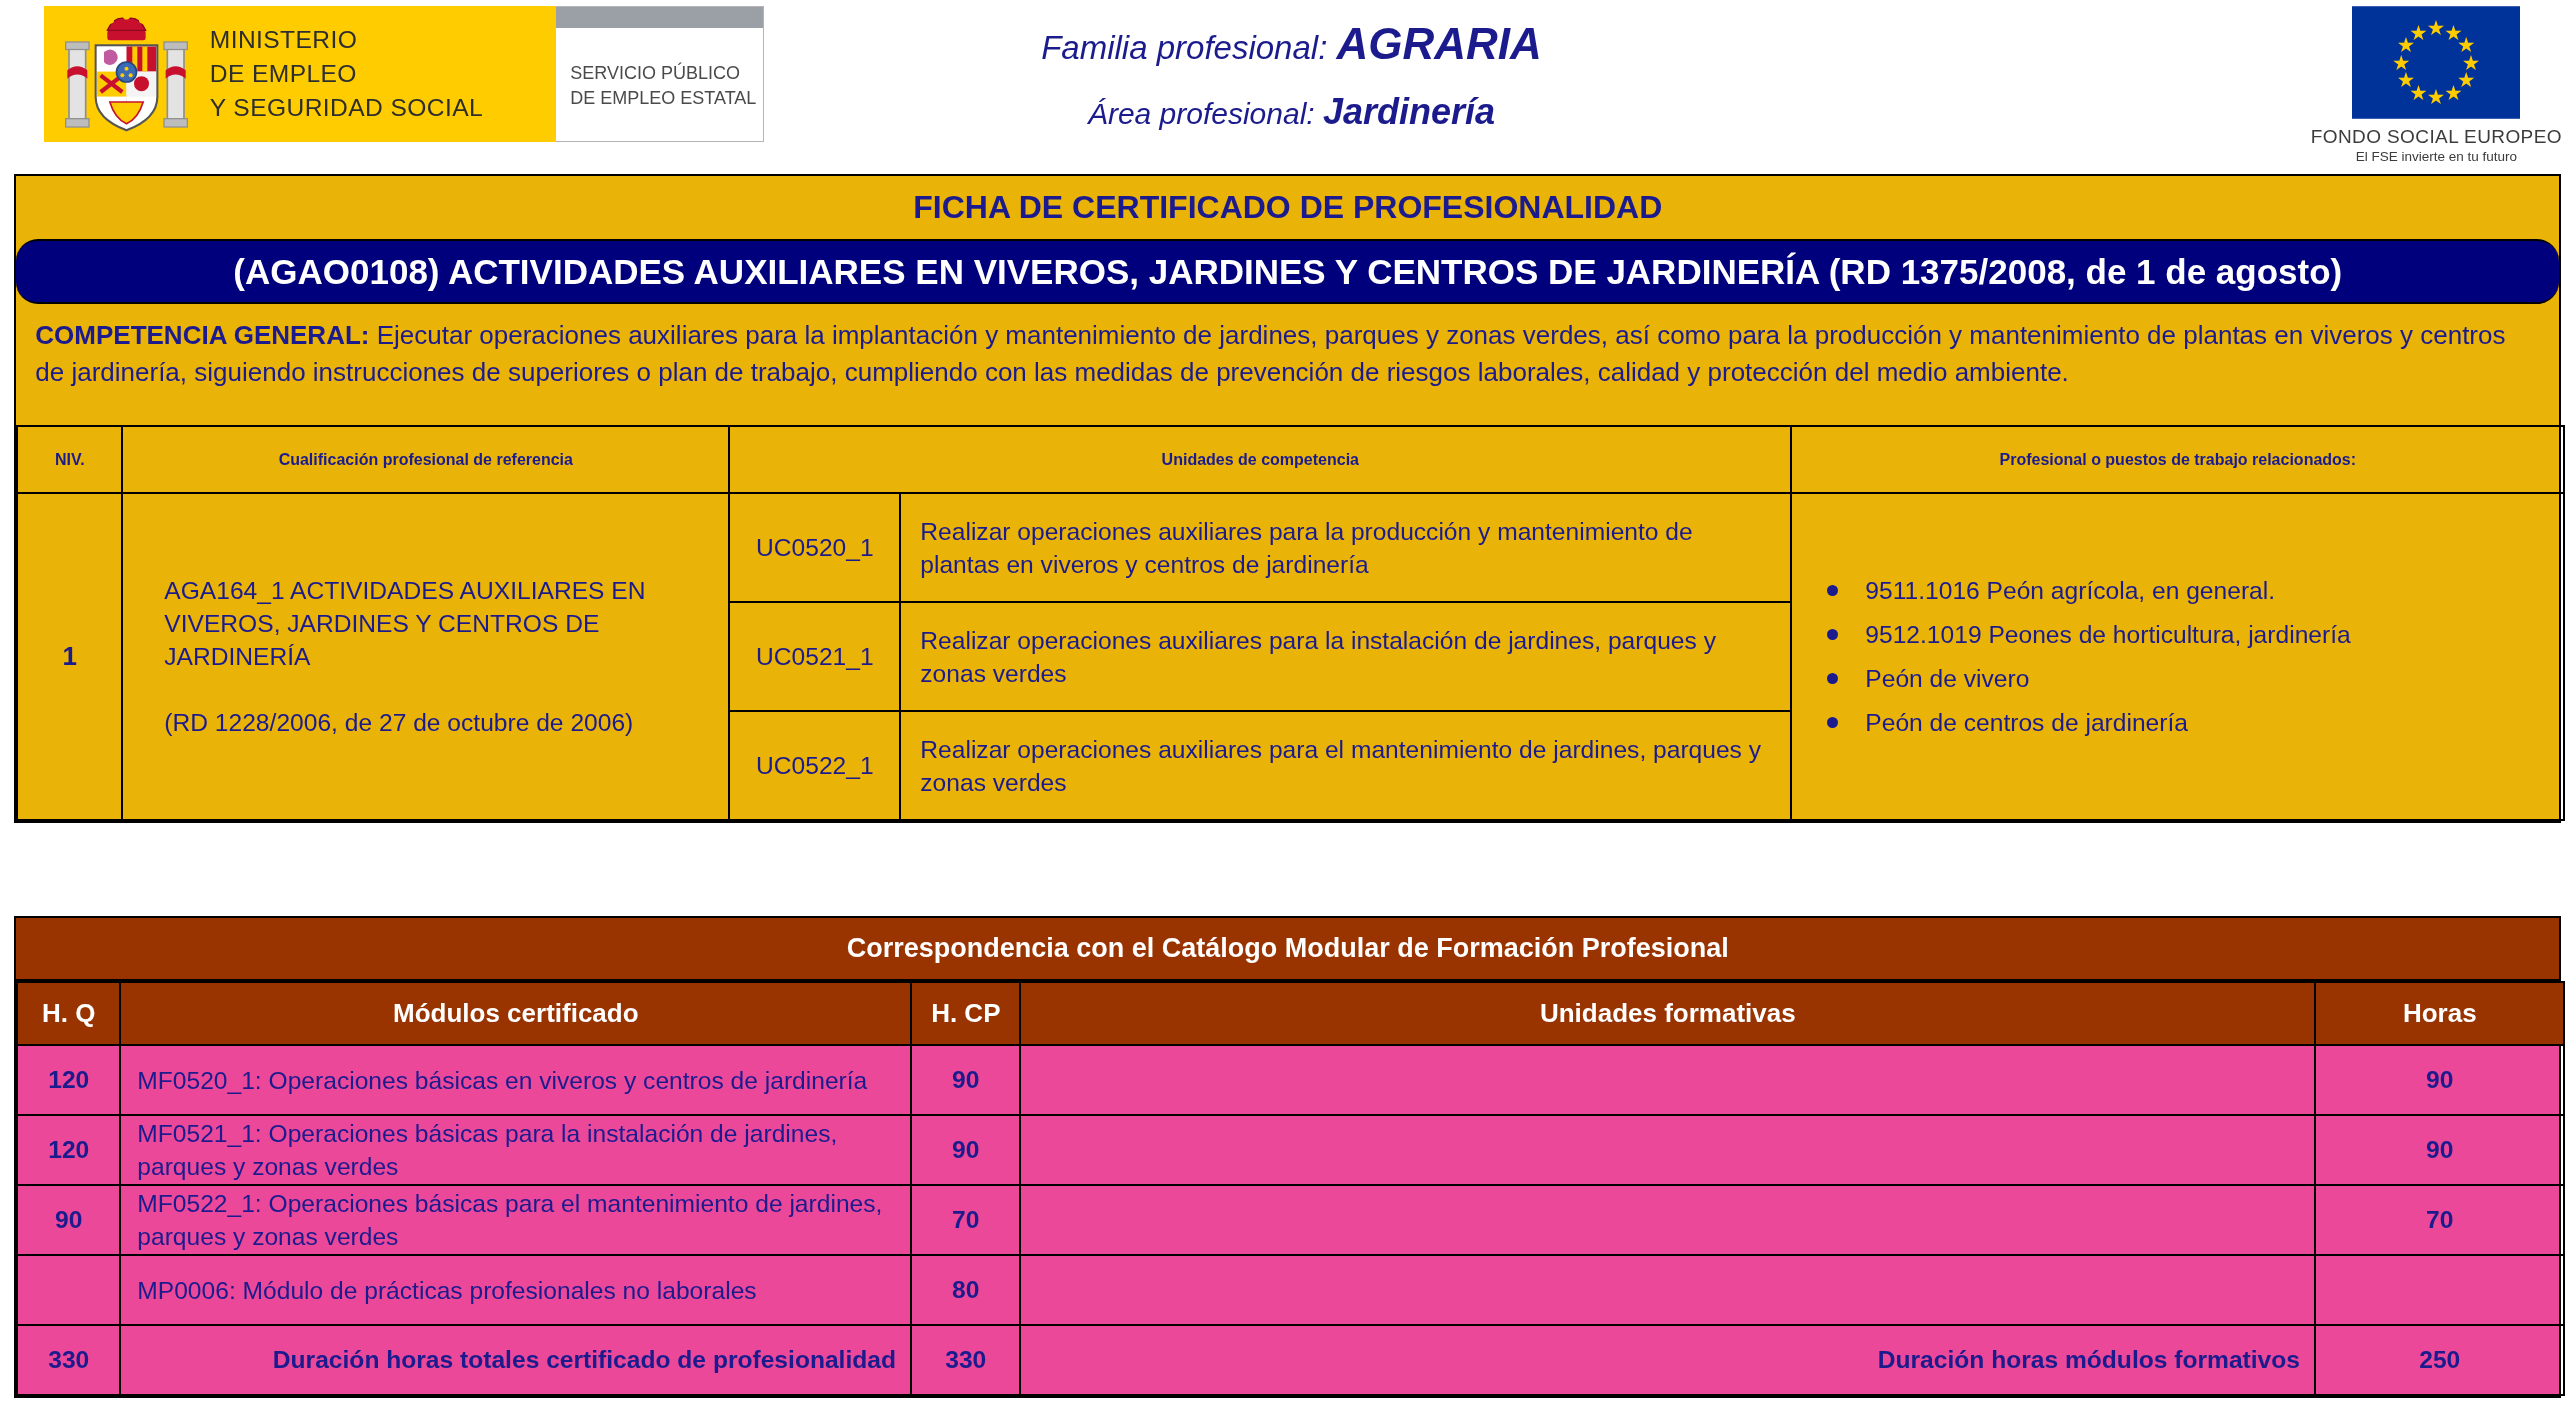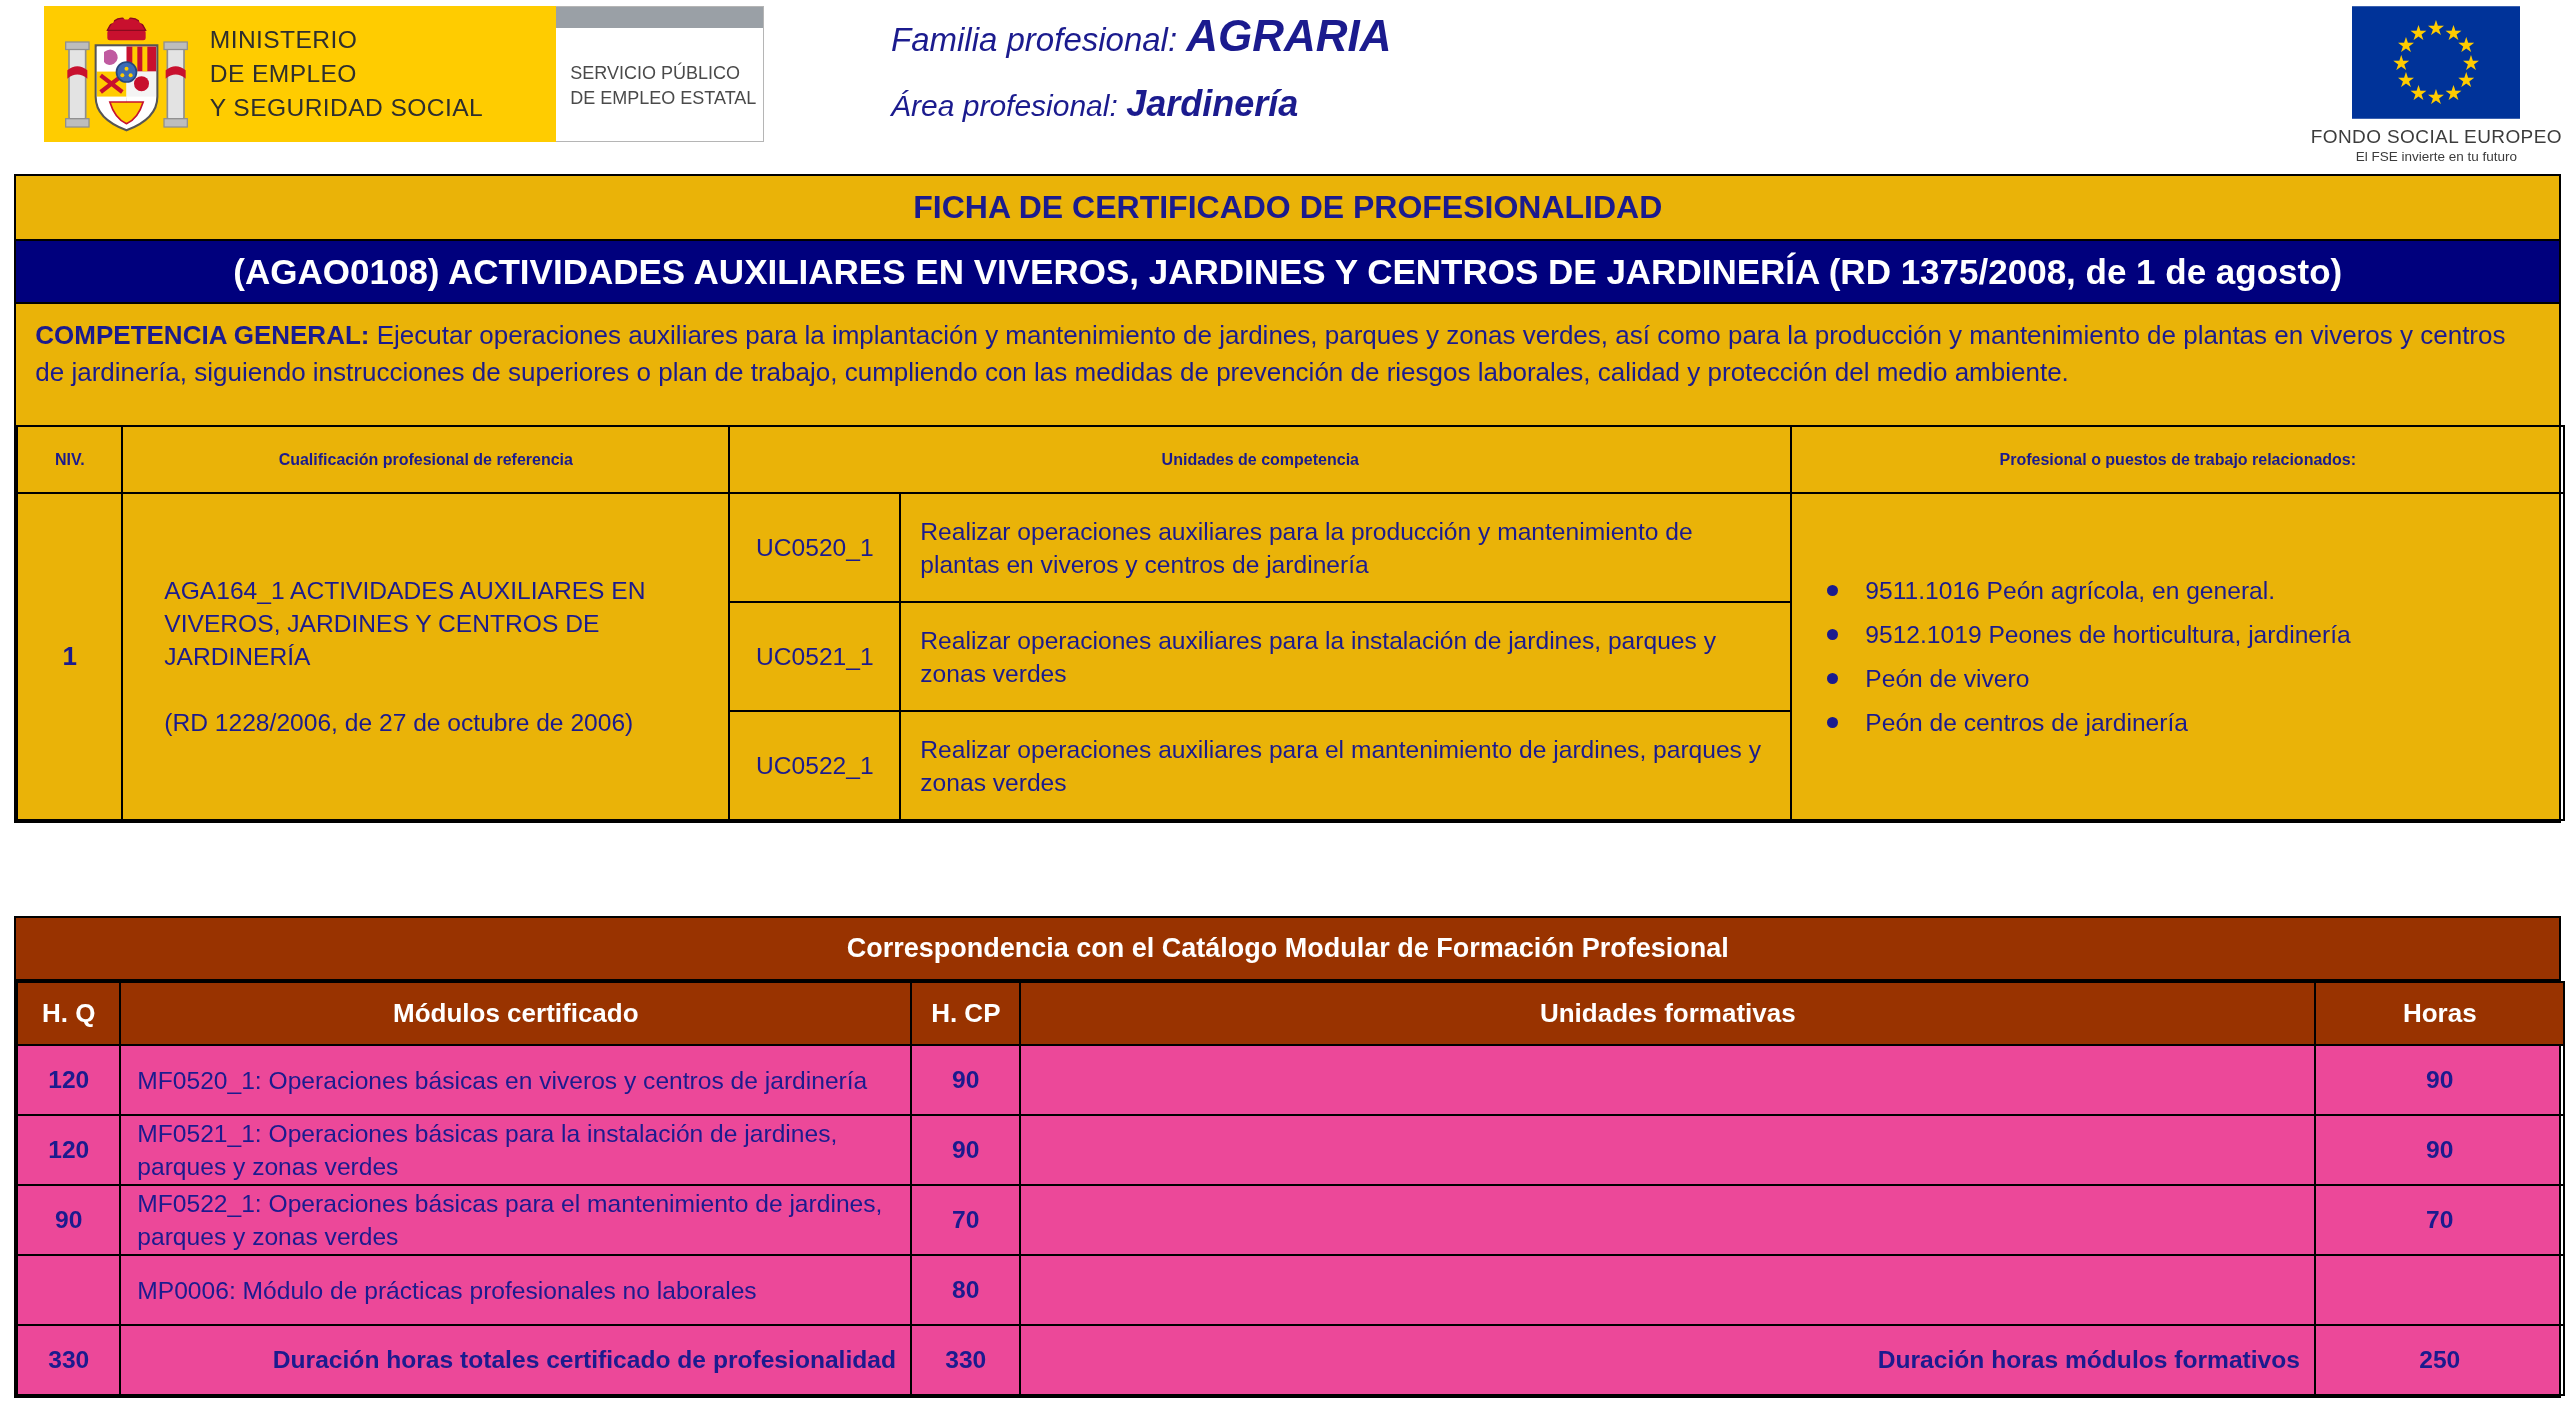--- a/index.html
+++ b/index.html
@@ -17,37 +17,37 @@
   .page{position:relative;width:2576px;height:1404px;background:#fff;overflow:hidden;}
 
   
   .ministry{position:absolute;left:44px;top:6.3px;display:flex;height:136px;}
   .min-yellow{width:512px;height:136px;background:var(--ministry-yellow);display:flex;align-items:center;}
   .crest{margin-left:17.4px;}
   .min-text{margin-left:17.4px;font-size:24.6px;line-height:34px;color:#2e2e2e;letter-spacing:0.4px;}
   .sepe{width:208px;height:136px;background:#fff;border:1.6px solid #b5b5b5;border-left:none;position:relative;}
   .sepe-band{position:absolute;top:0;left:0;right:0;height:20.6px;background:#9aa0a6;}
   .sepe-text{position:absolute;top:54px;left:14.3px;font-size:18px;line-height:25px;color:#4a4a4a;}
-  .hdr-center{position:absolute;left:891px;top:11px;width:801px;color:var(--navy-text);}
+  .hdr-center{position:absolute;left:891px;top:19px;width:801px;text-align:center;color:var(--navy-text);}
   .hdr-line1{font-size:33px;font-style:italic;}
   .hdr-line1 .big{font-size:44px;font-weight:bold;font-style:italic;}
   .hdr-line2{margin-top:22px;font-size:30px;font-style:italic;}
   .hdr-line2 .big{font-size:36px;font-weight:bold;font-style:italic;}
   .eu{position:absolute;right:12.7px;top:6.3px;width:254px;text-align:center;}
   .eu svg{display:block;margin:0 auto;}
   .eu-t1{margin-top:6.3px;font-size:19px;color:#3c3c3c;letter-spacing:0.4px;}
   .eu-t2{margin-top:1.6px;font-size:13.5px;color:#3c3c3c;}
 
   
   .box1{position:absolute;left:14.3px;top:174px;width:2547px;border:2.4px solid var(--line);background:#eab308;}
   .t1-title{height:63px;display:flex;align-items:center;justify-content:center;
             font-size:32px;font-weight:bold;color:var(--navy-text);}
   .t1-banner{height:65px;background:var(--navy-banner);color:#fff;font-weight:bold;font-size:35px;
              display:flex;align-items:center;justify-content:center;
-             border-top:2.4px solid var(--line);border-bottom:2.4px solid var(--line);white-space:nowrap;}
+             border-top:2.4px solid var(--line);border-bottom:2.4px solid var(--line);white-space:nowrap;border-radius:22px;}
   .t1-comp{padding:12.7px 19px 8px 19px;font-size:26px;line-height:37px;color:var(--navy-text);min-height:121px;}
   .t1-comp b{font-weight:bold;}
   table.qual{width:100%;border-collapse:collapse;table-layout:fixed;}
   table.qual th,table.qual td{border:2.4px solid var(--line);vertical-align:middle;color:var(--navy-text);}
   table.qual th{height:67px;font-size:16px;font-weight:bold;text-align:center;}
   td.niv-cell{font-size:26px;font-weight:bold;text-align:center;}
   td.cual-cell{padding:0 41px;font-size:24.6px;line-height:33px;}
   td.cual-cell .gap{height:33px;}
   td.uc-code{font-size:24.6px;text-align:center;height:109px;}
   td.uc-desc{font-size:24.6px;line-height:33px;padding:8px 19px;text-align:left;}

